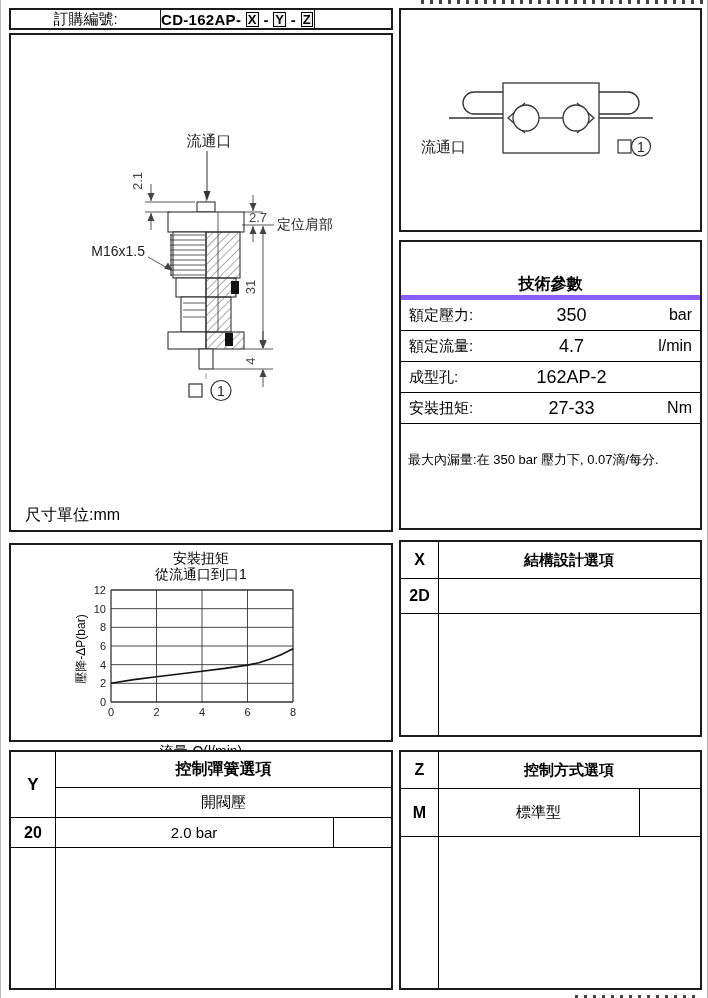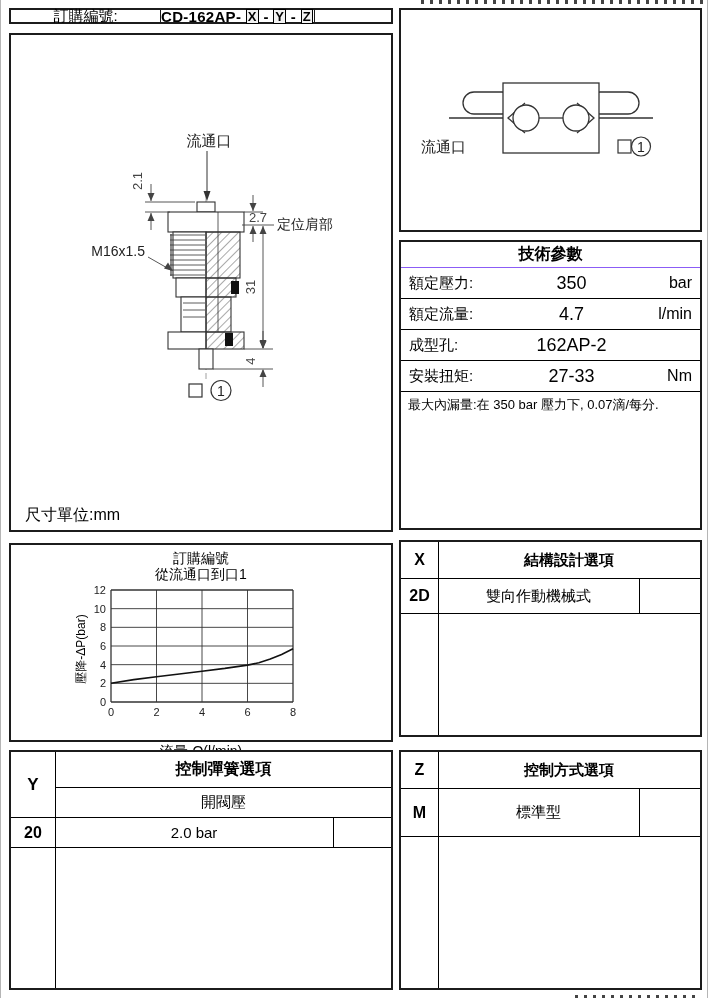--- a/index.html
+++ b/index.html
@@ -9,41 +9,41 @@
     font-family:"Liberation Sans", sans-serif; color:#000;
     border-left:1px solid #b5b5b5; border-right:1px solid #b5b5b5;
     margin:0 auto; overflow:hidden;
   }
   .box { position:absolute; border:2px solid #1c1c1c; background:#fff; }
 
   
   .clip-frag { position:absolute; background:repeating-linear-gradient(90deg,#444 0 3px,transparent 3px 9px); }
 
   
-  #order-header { left:8px; top:8px; width:384px; height:16px; display:flex; }
+  #order-header { left:8px; top:8px; width:384px; height:22px; display:flex; }
   #order-header .c1 { width:150px; border-right:1.5px solid #1c1c1c; display:flex; align-items:center; justify-content:center; font-size:15px; }
   #order-header .c2 { width:154px; border-right:1.5px solid #1c1c1c; display:flex; align-items:center; justify-content:space-between; font-weight:bold; font-size:15px; letter-spacing:.3px; }
   #order-header .c3 { flex:1; }
   .codebox { display:inline-block; border:1.8px solid #000; padding:0 1px; margin:0 1px; line-height:13px; font-size:13px; background:#f2f2f2; }
 
   
   #drawing-box { left:8px; top:33px; width:384px; height:499px; }
   #dim-unit { position:absolute; left:14px; bottom:4px; font-size:16px;margin-top:16px; }
 
   
   #symbol-box { left:398px; top:8px; width:303px; height:224px; }
 
   
   #tech-box { left:398px; top:240px; width:303px; height:290px; }
-  #tech-title { height:26px; border-bottom:1px solid #8b5cf6; display:flex; align-items:center; justify-content:center; font-weight:bold; font-size:16px; }
+  #tech-title { height:26px; border-bottom:5px solid #8b5cf6; display:flex; align-items:center; justify-content:center; font-weight:bold; font-size:16px;margin-top:32px; }
   .t-row { display:flex; align-items:center; height:31px; border-bottom:1px solid #000; padding:0 8px; }
   .t-label { width:104px; font-size:15px; }
   .t-value { flex:1; text-align:center; font-size:18px; }
   .t-unit { width:62px; text-align:right; font-size:16px; }
-  #tech-note { padding:5px 7px; font-size:13px; line-height:1.25; }
+  #tech-note { padding:5px 7px; font-size:13px; line-height:1.25;margin-top:23px; }
 
   
   #curve-box { left:8px; top:543px; width:384px; height:199px; }
   #chart-title { position:absolute; top:5px; left:0; right:0; text-align:center; font-size:14px; }
   #chart-subtitle { position:absolute; top:21px; left:0; right:0; text-align:center; font-size:14px; }
   #ylabel { position:absolute; left:62px; top:168px; width:128px; text-align:center; font-size:12px; transform:rotate(-90deg); transform-origin:left top; white-space:nowrap; }
   #xlabel { position:absolute; top:198px; left:0; right:0; text-align:center; font-size:14px; }
   #curve-svg { position:absolute; left:0; top:40px; }
 
   
@@ -238,21 +238,21 @@
     </div>
     <div class="t-row">
       <div class="t-label">安裝扭矩:</div>
       <div class="t-value">27-33</div>
       <div class="t-unit">Nm</div>
     </div>
     <div id="tech-note">最大內漏量:在 350 bar 壓力下, 0.07滴/每分.</div>
   </div>
 
   <div class="box" id="curve-box">
-    <div id="chart-title">訂購編號</div>
+    <div id="chart-title">安裝扭矩</div>
     <div id="chart-subtitle">從流通口到口1</div>
     <div id="ylabel">壓降-ΔP(bar)</div>
     <div id="xlabel">流量-Q(l/min)</div>
     <svg id="curve-svg" width="380" height="155" viewBox="0 0 380 155">
         <line x1="100" y1="117" x2="282" y2="117" stroke="#333" stroke-width="1.3"></line>
         <text x="95" y="121" text-anchor="end" font-size="11" fill="#222">0</text>
         <line x1="100" y1="98.33333333333334" x2="282" y2="98.33333333333334" stroke="#333" stroke-width="0.9"></line>
         <text x="95" y="102.33333333333334" text-anchor="end" font-size="11" fill="#222">2</text>
         <line x1="100" y1="79.66666666666667" x2="282" y2="79.66666666666667" stroke="#333" stroke-width="0.9"></line>
         <text x="95" y="83.66666666666667" text-anchor="end" font-size="11" fill="#222">4</text>
@@ -279,21 +279,20 @@
   </div>
 
   <div class="box opt-box" id="x-box">
     <div class="colline"></div>
     <div class="opt-header">
       <div class="opt-code">X</div>
       <div class="opt-title">結構設計選項</div>
     </div>
     <div class="opt-row">
       <div class="opt-code">2D</div>
-      <div class="opt-desc">雙向作動機械式</div>
       <div class="opt-tail"></div>
     </div>
   </div>
 
   <div class="box opt-box" id="y-box">
     <div class="colline"></div>
     <div id="y-code">Y</div>
     <div id="y-h1">控制彈簧選項</div>
     <div id="y-hline1"></div>
     <div id="y-h2">開閥壓</div>

